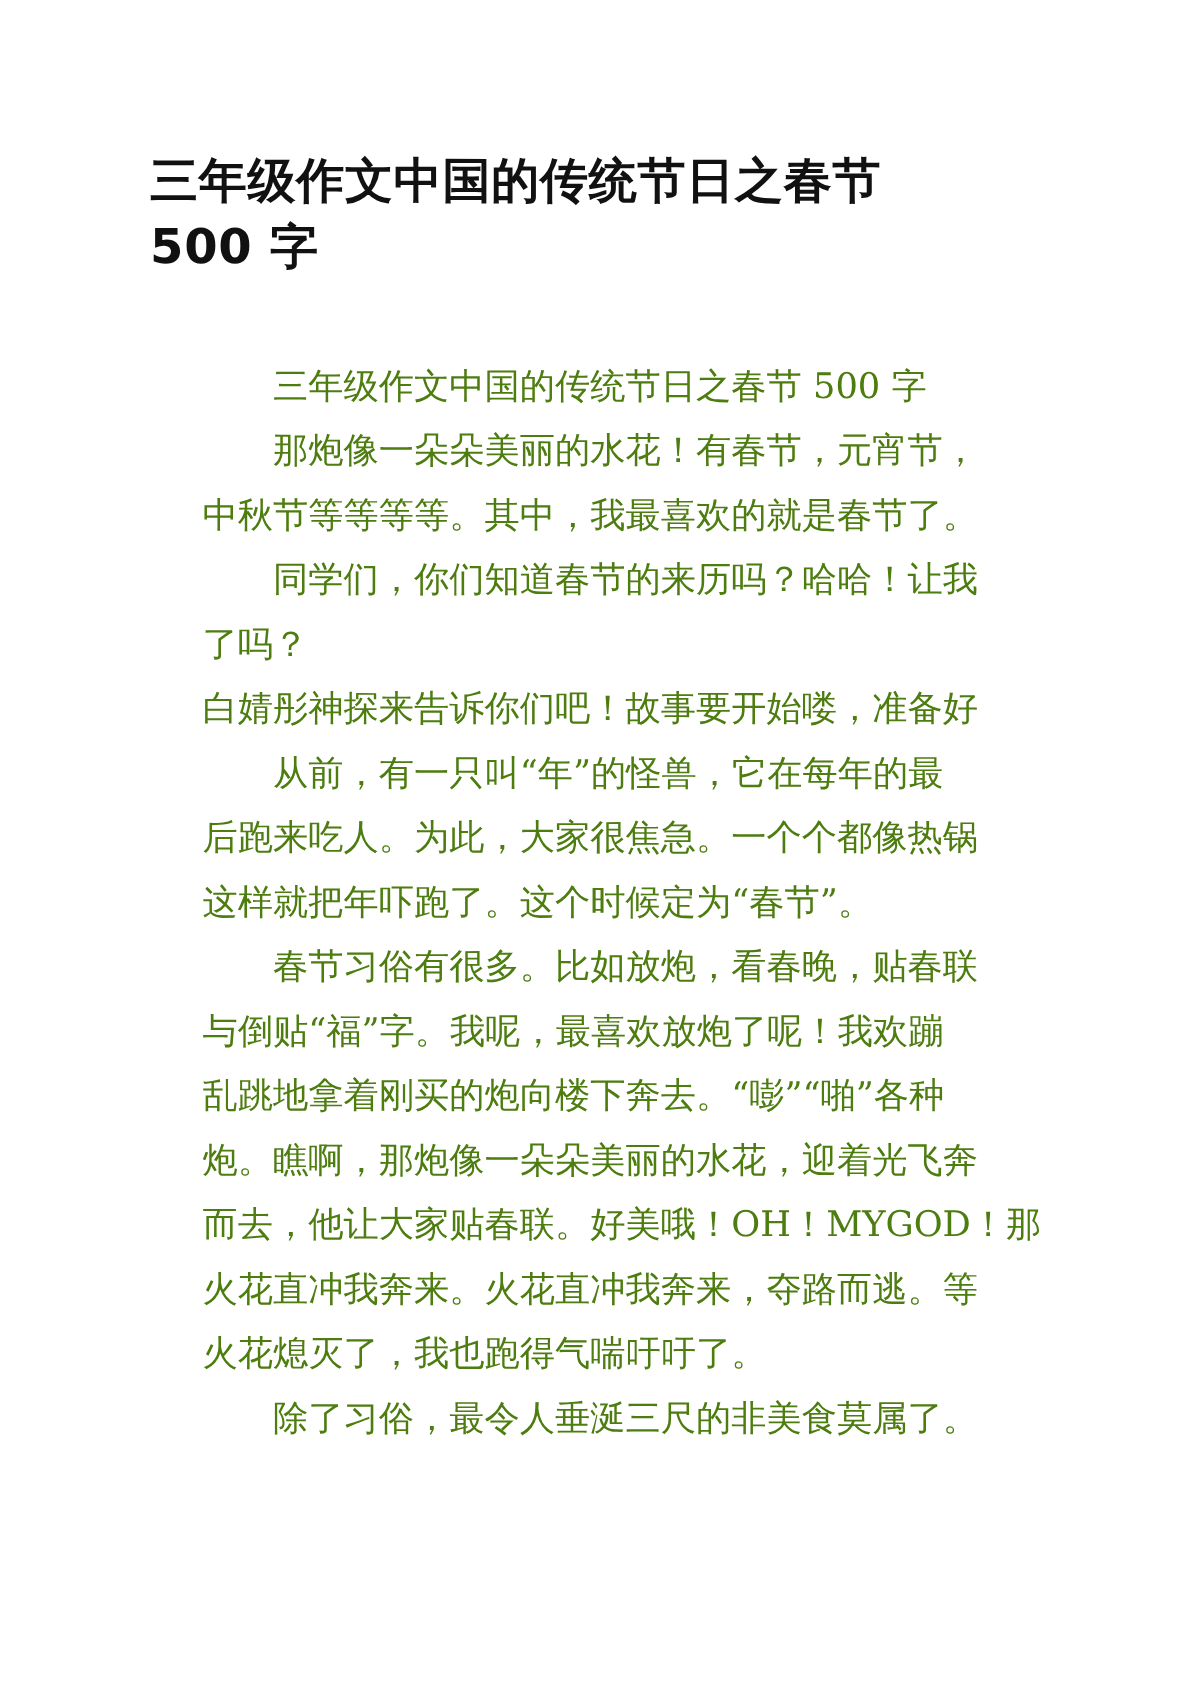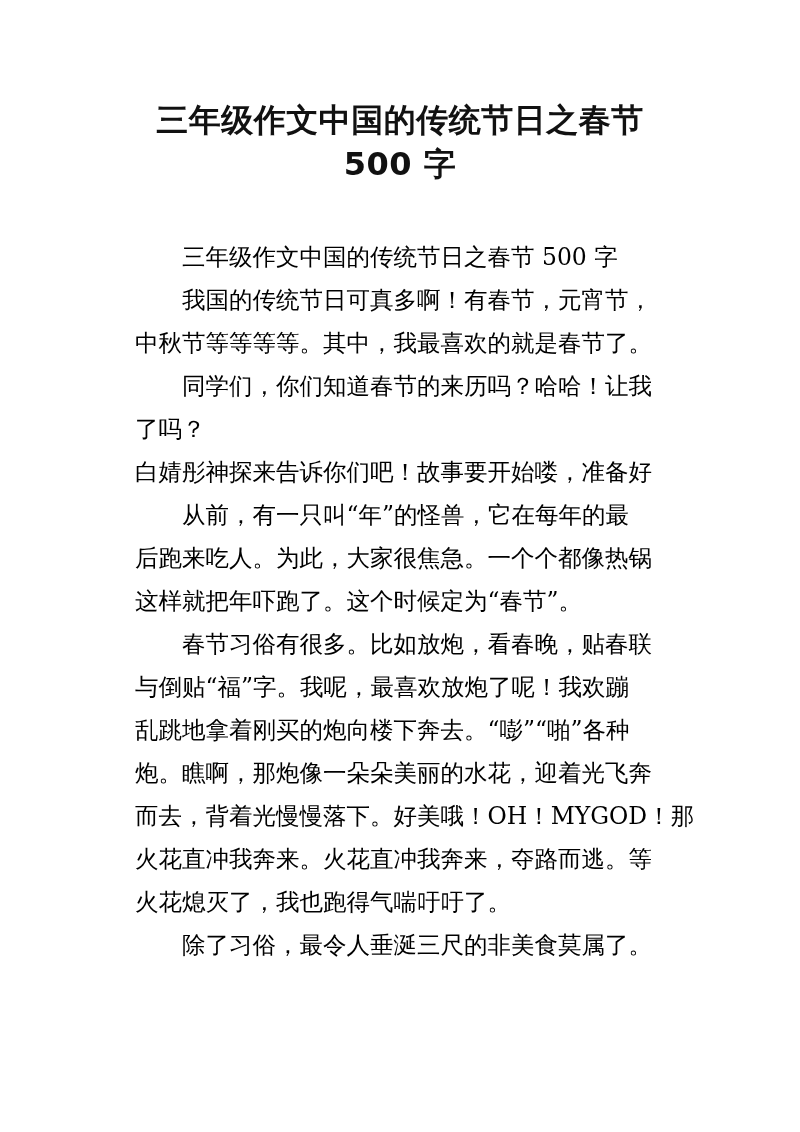--- a/index.html
+++ b/index.html
@@ -1,53 +1,53 @@
 <!DOCTYPE html>
 <html><head>
 <meta charset="utf-8">
 <style>
   html, body { margin: 0; padding: 0; background: #ffffff; }
   body { width: 800px; height: 1132px; position: relative; overflow: hidden; }
   .page { position: absolute; left: 0; top: 0; width: 800px; height: 1132px; background: #ffffff; }
   .title {
     position: absolute; left: 100px; top: 98px; width: 600px;
-    text-align: center;
+    text-align: left;
     font-family: "DejaVu Sans", "Liberation Sans", sans-serif;
     font-weight: bold; font-size: 32px; line-height: 44px; color: #111111;
     letter-spacing: 0.5px;
   }
   .body {
     position: absolute; left: 135px; top: 236px; width: 540px;
     font-family: "DejaVu Serif", "Liberation Serif", serif;
-    font-size: 23.5px; line-height: 43px; color: #000000;
+    font-size: 23.5px; line-height: 43px; color: #4d7c0f;
   }
   .line { display: block; white-space: nowrap; height: 43px; }
   .indent { padding-left: 47px; }
 </style>
 </head>
 <body>
 
 <div class="page">
   <div class="title">
     <div>三年级作文中国的传统节日之春节</div>
     <div>500 字</div>
   </div>
 
   <div class="body">
     <span class="line indent">三年级作文中国的传统节日之春节 500 字</span>
-    <span class="line indent">我国的传统节日可真多啊！有春节，元宵节，</span>
+    <span class="line indent">那炮像一朵朵美丽的水花！有春节，元宵节，</span>
     <span class="line">中秋节等等等等。其中，我最喜欢的就是春节了。</span>
     <span class="line indent">同学们，你们知道春节的来历吗？哈哈！让我</span>
     <span class="line">了吗？</span>
     <span class="line">白婧彤神探来告诉你们吧！故事要开始喽，准备好</span>
     <span class="line indent">从前，有一只叫“年”的怪兽，它在每年的最</span>
     <span class="line">后跑来吃人。为此，大家很焦急。一个个都像热锅</span>
     <span class="line">这样就把年吓跑了。这个时候定为“春节”。</span>
     <span class="line indent">春节习俗有很多。比如放炮，看春晚，贴春联</span>
     <span class="line">与倒贴“福”字。我呢，最喜欢放炮了呢！我欢蹦</span>
     <span class="line">乱跳地拿着刚买的炮向楼下奔去。“嘭”“啪”各种</span>
     <span class="line">炮。瞧啊，那炮像一朵朵美丽的水花，迎着光飞奔</span>
-    <span class="line">而去，背着光慢慢落下。好美哦！OH！MYGOD！那</span>
+    <span class="line">而去，他让大家贴春联。好美哦！OH！MYGOD！那</span>
     <span class="line">火花直冲我奔来。火花直冲我奔来，夺路而逃。等</span>
     <span class="line">火花熄灭了，我也跑得气喘吁吁了。</span>
     <span class="line indent">除了习俗，最令人垂涎三尺的非美食莫属了。</span>
   </div>
 </div>
 
 </body></html>

